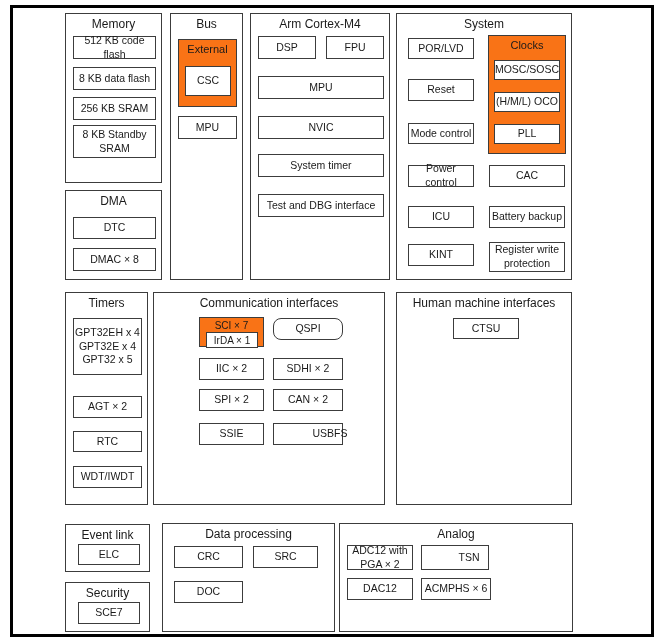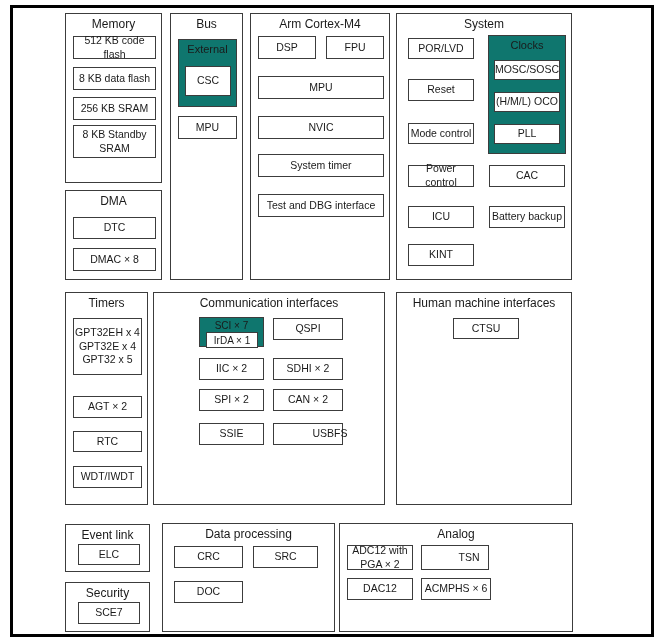--- a/index.html
+++ b/index.html
@@ -17,21 +17,21 @@
   .ttl{
     position:absolute;top:3px;left:0;right:0;text-align:center;
     font-size:12px;line-height:1.2;white-space:nowrap;
   }
   .box{
     position:absolute;border:1.4px solid #3c3c3c;background:#ffffff;box-sizing:border-box;
     display:flex;align-items:center;justify-content:center;text-align:center;
     font-size:10.5px;line-height:1.3;white-space:pre-line;
   }
   .grp{
-    position:absolute;border:1.4px solid #3c3c3c;background:#0f766e;box-sizing:border-box;
+    position:absolute;border:1.4px solid #3c3c3c;background:#f97316;box-sizing:border-box;
   }
   .grp-ttl{
     position:absolute;top:3px;left:0;right:0;text-align:center;
     font-size:11px;line-height:1.2;white-space:nowrap;
   }
   .sci-label{
     position:absolute;top:1px;left:0;right:0;text-align:center;
     font-size:10px;line-height:1.3;white-space:nowrap;
   }
 </style>
@@ -84,39 +84,41 @@
     <div class="box" style="left:11px;top:192px;width:66px;height:22px;">ICU</div>
     <div class="box" style="left:11px;top:230px;width:66px;height:22px;">KINT</div>
     <div class="grp" style="left:91px;top:21px;width:78px;height:119px;">
       <div class="grp-ttl">Clocks</div>
       <div class="box" style="left:5px;top:24px;width:66px;height:20px;">MOSC/SOSC</div>
       <div class="box" style="left:5px;top:56px;width:66px;height:20px;">(H/M/L) OCO</div>
       <div class="box" style="left:5px;top:88px;width:66px;height:20px;">PLL</div>
     </div>
     <div class="box" style="left:92px;top:151px;width:76px;height:22px;">CAC</div>
     <div class="box" style="left:92px;top:192px;width:76px;height:22px;">Battery backup</div>
+    <div class="box" style="left:92px;top:228px;width:76px;height:30px;">Register write
+protection</div>
   </div>
 
   <div class="blk" style="left:65px;top:292px;width:83px;height:213px;">
     <div class="ttl">Timers</div>
     <div class="box" style="left:7px;top:25px;width:69px;height:57px;">GPT32EH x 4
 GPT32E x 4
 GPT32 x 5</div>
     <div class="box" style="left:7px;top:103px;width:69px;height:22px;">AGT × 2</div>
     <div class="box" style="left:7px;top:138px;width:69px;height:21px;">RTC</div>
     <div class="box" style="left:7px;top:173px;width:69px;height:22px;">WDT/IWDT</div>
   </div>
 
   <div class="blk" style="left:153px;top:292px;width:232px;height:213px;">
     <div class="ttl">Communication interfaces</div>
     <div class="grp" style="left:45px;top:24px;width:65px;height:30px;">
       <div class="sci-label">SCI × 7</div>
       <div class="box" style="left:6px;top:14px;width:52px;height:16px;font-size:10px;">IrDA × 1</div>
     </div>
-    <div class="box" style="left:119px;top:25px;width:70px;height:22px;">QSPI</div>
+    <div class="box" style="left:119px;top:25px;width:70px;height:22px;border-radius:8px;">QSPI</div>
     <div class="box" style="left:45px;top:65px;width:65px;height:22px;">IIC × 2</div>
     <div class="box" style="left:119px;top:65px;width:70px;height:22px;">SDHI × 2</div>
     <div class="box" style="left:45px;top:96px;width:65px;height:22px;">SPI × 2</div>
     <div class="box" style="left:119px;top:96px;width:70px;height:22px;">CAN × 2</div>
     <div class="box" style="left:45px;top:130px;width:65px;height:22px;">SSIE</div>
     <div class="box" style="left:119px;top:130px;width:70px;height:22px;padding-left:44px;">USBFS</div>
   </div>
 
   <div class="blk" style="left:396px;top:292px;width:176px;height:213px;">
     <div class="ttl">Human machine interfaces</div>

